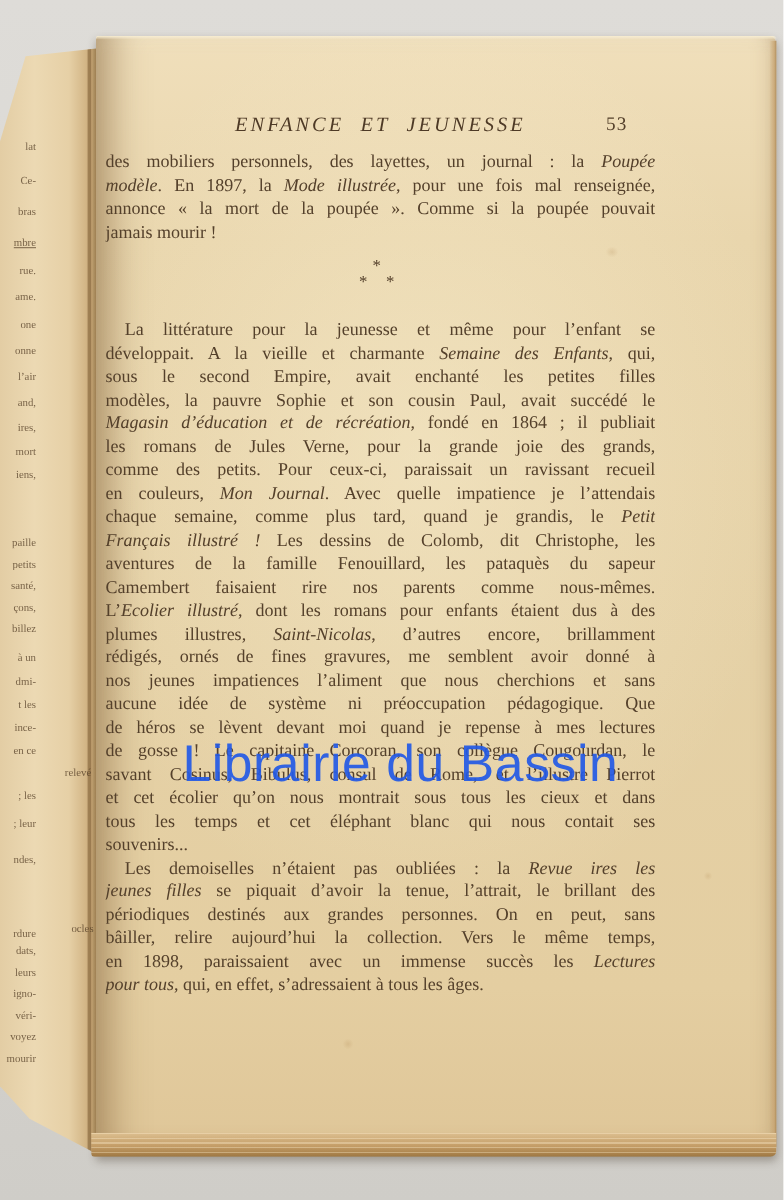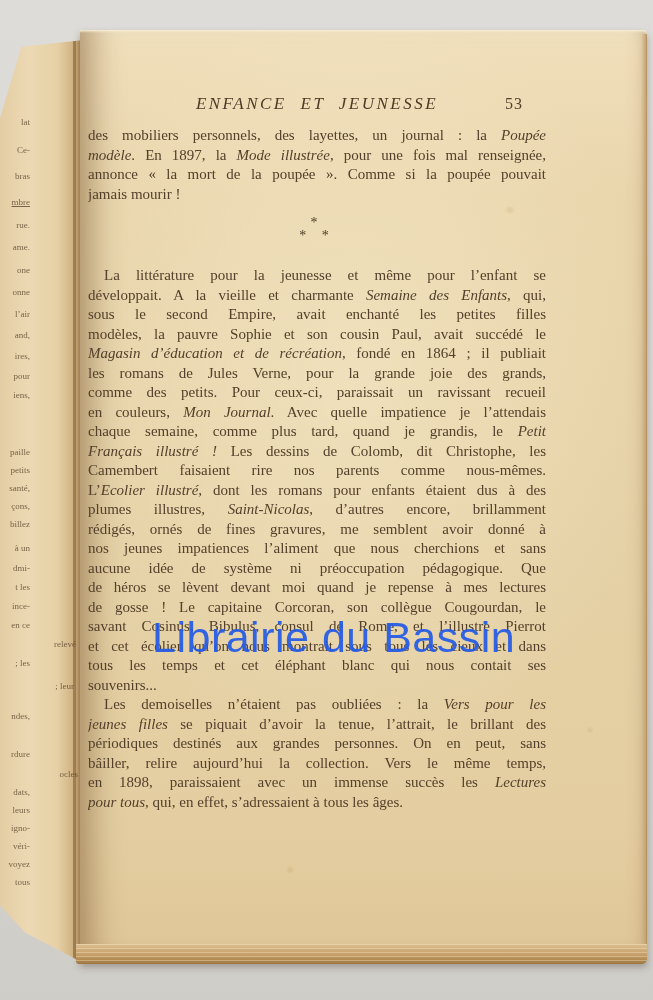--- a/index.html
+++ b/index.html
@@ -100,44 +100,44 @@
           <div class="frag" style="top: 116px;">Ce-</div>
           <div class="frag" style="top: 142px;">bras</div>
           <div class="frag" style="top: 168px; text-decoration: underline;">mbre</div>
           <div class="frag" style="top: 191px;">rue.</div>
           <div class="frag" style="top: 213px;">ame.</div>
           <div class="frag" style="top: 236px;">one</div>
           <div class="frag" style="top: 258px;">onne</div>
           <div class="frag" style="top: 280px;">l’air</div>
           <div class="frag" style="top: 301px;">and,</div>
           <div class="frag" style="top: 322px;">ires,</div>
-          <div class="frag" style="top: 342px;">pour</div>
+          <div class="frag" style="top: 342px;">mort</div>
           <div class="frag" style="top: 361px;">iens,</div>
           <div class="frag" style="top: 418px;">paille</div>
           <div class="frag" style="top: 436px;">petits</div>
           <div class="frag" style="top: 454px;">santé,</div>
           <div class="frag" style="top: 472px;">çons,</div>
           <div class="frag" style="top: 490px;">billez</div>
           <div class="frag" style="top: 514px;">à un</div>
           <div class="frag" style="top: 534px;">dmi-</div>
           <div class="frag" style="top: 553px;">t les</div>
           <div class="frag" style="top: 572px;">ince-</div>
           <div class="frag" style="top: 591px;">en ce</div>
           <div class="frag" style="top: 610px; padding-left: 46px;">relevé</div>
           <div class="frag" style="top: 629px;">; les</div>
-          <div class="frag" style="top: 652px; padding-left: 44px;">; leur</div>
+          <div class="frag" style="top: 652px;">; leur</div>
           <div class="frag" style="top: 682px;">ndes,</div>
           <div class="frag" style="top: 740px; padding-left: 48px;">ocles</div>
-          <div class="frag" style="top: 720px;">rdure</div>
+          <div class="frag" style="top: 744px;">rdure</div>
           <div class="frag" style="top: 758px;">dats,</div>
           <div class="frag" style="top: 776px;">leurs</div>
           <div class="frag" style="top: 794px;">igno-</div>
           <div class="frag" style="top: 812px;">véri-</div>
           <div class="frag" style="top: 830px;">voyez</div>
-          <div class="frag" style="top: 848px;">tous</div>
+          <div class="frag" style="top: 848px;">mourir</div>
         </div>
     </div>
 
     <div class="page"></div>
     <div class="page-top-rim"></div>
     <div class="page-right-rim"></div>
     <div class="page-bottom-rim"></div>
 
     <div class="content">
       <div class="running-head">
@@ -163,35 +163,36 @@
               <div class="line"><span>La littérature pour la jeunesse et même pour l’enfant se</span></div>
               <div class="line"><span>développait. A la vieille et charmante </span><i>Semaine des Enfants</i><span>, qui,</span></div>
               <div class="line"><span>sous le second Empire, avait enchanté les petites filles</span></div>
               <div class="line"><span>modèles, la pauvre Sophie et son cousin Paul, avait succédé le</span></div>
               <div class="line"><i>Magasin d’éducation et de récréation</i><span>, fondé en 1864 ; il publiait</span></div>
               <div class="line"><span>les romans de Jules Verne, pour la grande joie des grands,</span></div>
               <div class="line"><span>comme des petits. Pour ceux-ci, paraissait un ravissant recueil</span></div>
               <div class="line"><span>en couleurs, </span><i>Mon Journal</i><span>. Avec quelle impatience je l’attendais</span></div>
               <div class="line"><span>chaque semaine, comme plus tard, quand je grandis, le </span><i>Petit</i></div>
               <div class="line"><i>Français illustré !</i><span> Les dessins de Colomb, dit Christophe, les</span></div>
+              <div class="line"><span>aventures de la famille Fenouillard, les pataquès du sapeur</span></div>
               <div class="line"><span>Camembert faisaient rire nos parents comme nous-mêmes.</span></div>
               <div class="line"><span>L’</span><i>Ecolier illustré</i><span>, dont les romans pour enfants étaient dus à des</span></div>
               <div class="line"><span>plumes illustres, </span><i>Saint-Nicolas</i><span>, d’autres encore, brillamment</span></div>
               <div class="line"><span>rédigés, ornés de fines gravures, me semblent avoir donné à</span></div>
               <div class="line"><span>nos jeunes impatiences l’aliment que nous cherchions et sans</span></div>
               <div class="line"><span>aucune idée de système ni préoccupation pédagogique. Que</span></div>
               <div class="line"><span>de héros se lèvent devant moi quand je repense à mes lectures</span></div>
               <div class="line"><span>de gosse ! Le capitaine Corcoran, son collègue Cougourdan, le</span></div>
               <div class="line"><span>savant Cosinus, Bibulus, consul de Rome, et l’illustre Pierrot</span></div>
               <div class="line"><span>et cet écolier qu’on nous montrait sous tous les cieux et dans</span></div>
               <div class="line"><span>tous les temps et cet éléphant blanc qui nous contait ses</span></div>
               <div class="line last"><span>souvenirs...</span></div>
             </div>
             <div class="para indent">
-              <div class="line"><span>Les demoiselles n’étaient pas oubliées : la </span><i>Vers pour les</i></div>
+              <div class="line"><span>Les demoiselles n’étaient pas oubliées : la </span><i>Revue ires les</i></div>
               <div class="line"><i>jeunes filles</i><span> se piquait d’avoir la tenue, l’attrait, le brillant des</span></div>
               <div class="line"><span>périodiques destinés aux grandes personnes. On en peut, sans</span></div>
               <div class="line"><span>bâiller, relire aujourd’hui la collection. Vers le même temps,</span></div>
               <div class="line"><span>en 1898, paraissaient avec un immense succès les </span><i>Lectures</i></div>
               <div class="line last"><i>pour tous</i><span>, qui, en effet, s’adressaient à tous les âges.</span></div>
             </div>
           </div>
       </div>
     </div>
 

